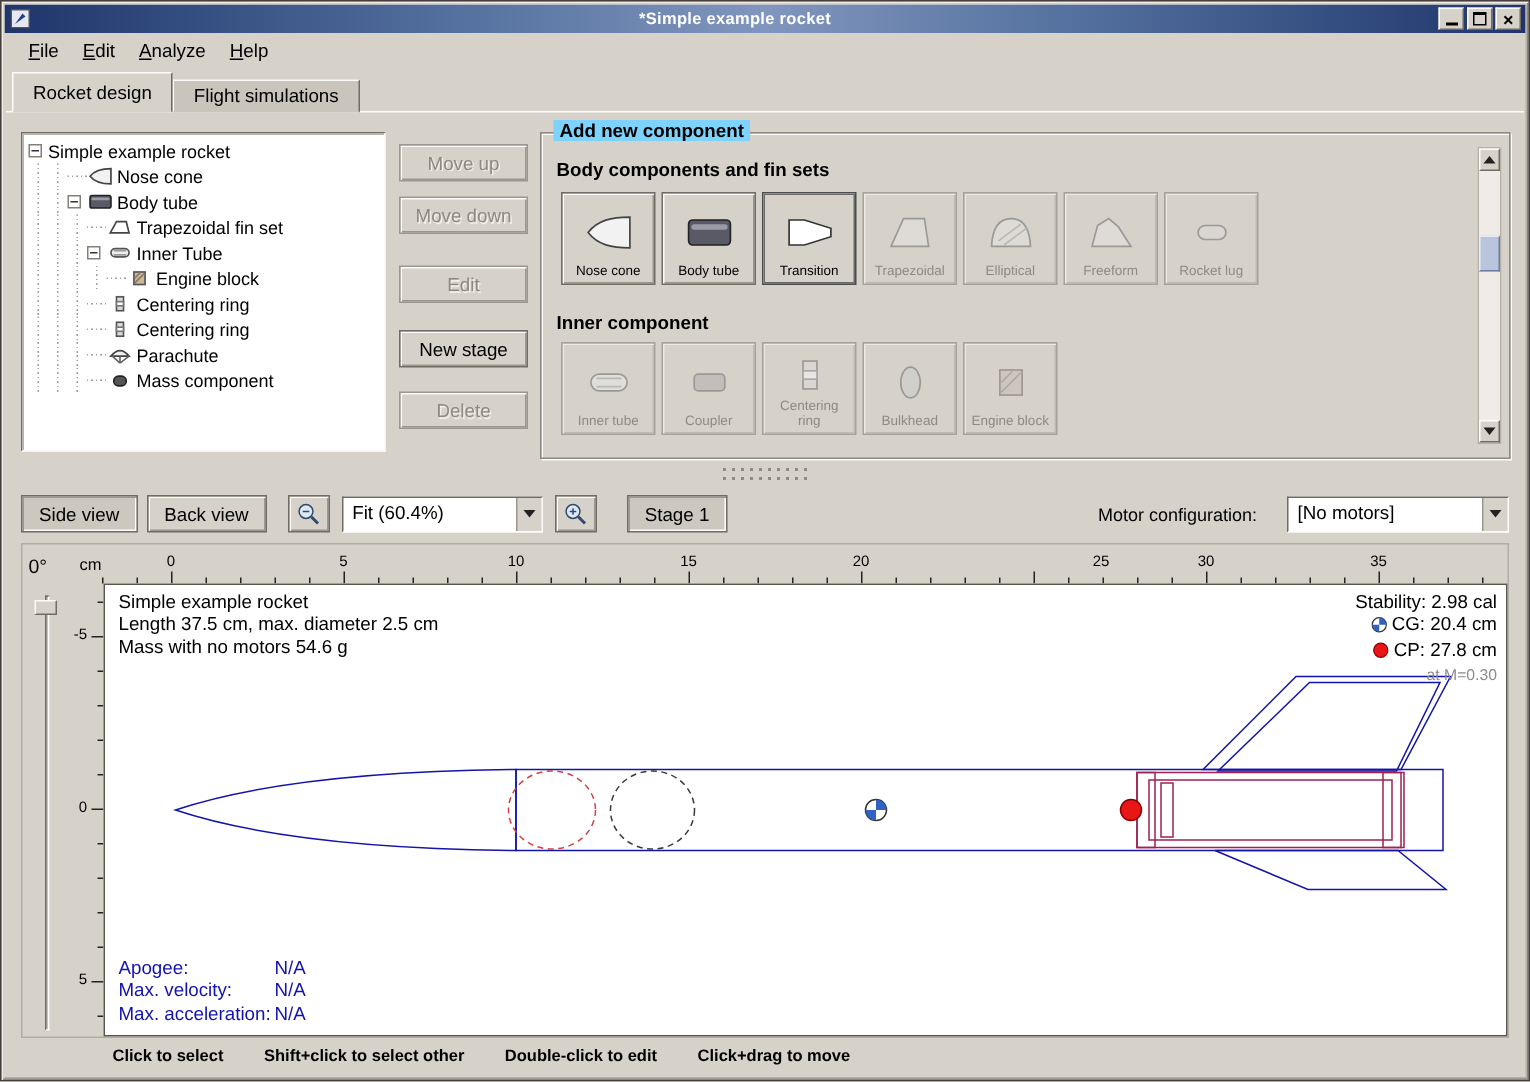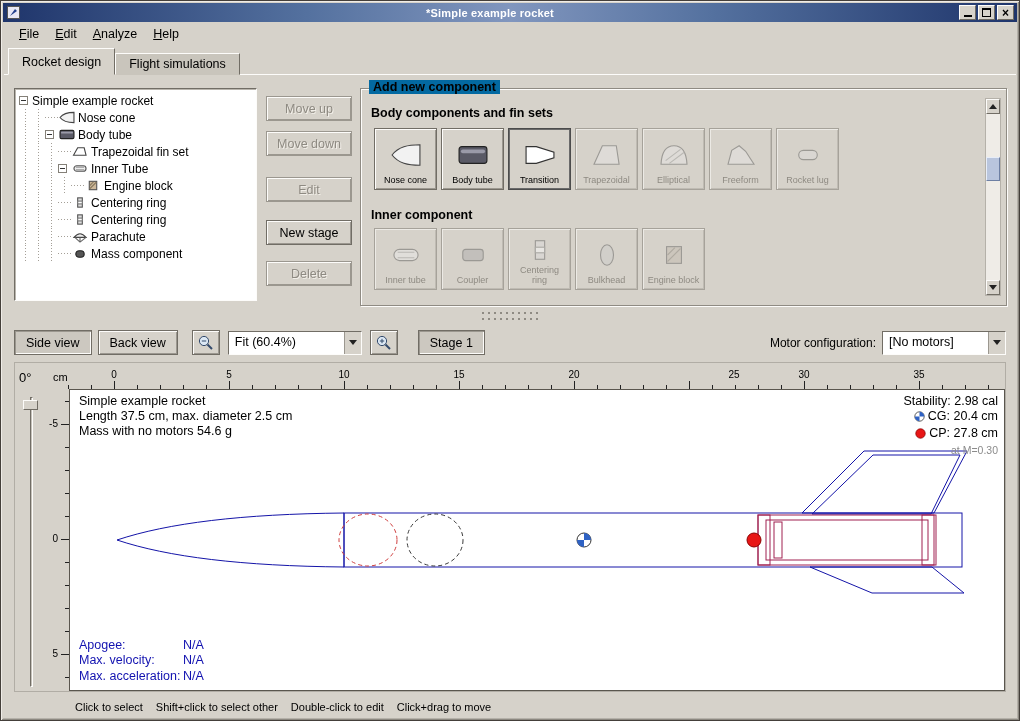--- a/index.html
+++ b/index.html
@@ -33,21 +33,21 @@
 .texp{width:9px;height:9px;border:1px solid #848078;background:#fff;margin-right:4px;position:relative;flex:0 0 auto}
 .texp i{position:absolute;left:1px;right:1px;top:3px;height:1px;background:#333}
 .ticon{width:18px;display:flex;justify-content:center;align-items:center;margin-right:2px;flex:0 0 auto}
 .tlabel{font-size:12px}
 
 .actions{position:absolute;left:264px;top:88px;width:92px;height:212px}
 .pbtn{position:absolute;left:2px;width:86px;height:25px;display:flex;align-items:center;justify-content:center;font-size:12.5px;background:#d6d2ca;border:1px solid #716d65;box-shadow:inset 1px 1px 0 #fdfcfa,inset -1px -1px 0 #9b978f;cursor:default}
 .pbtn.disabled{color:#8e8a82;text-shadow:1px 1px 0 #f2efe9;border-color:#9b978f}
 
 .addgroup{position:absolute;left:360px;top:88px;width:647px;height:218px;border:1px solid #8f8b83;box-shadow:inset 1px 1px 0 #fdfcfa,1px 1px 0 #fdfcfa}
-.grouplegend{position:absolute;top:-9px;left:8px;background:#0369a1;padding:0 4px;font-weight:bold;font-size:12.5px}
+.grouplegend{position:absolute;top:-9px;left:8px;background:#7dd3fc;padding:0 4px;font-weight:bold;font-size:12.5px}
 .sec-label{position:absolute;left:10px;font-weight:bold;font-size:12.5px}
 .comp-row{position:absolute;left:13px;display:flex;gap:4px}
 .cbtn{width:63px;height:62px;display:flex;flex-direction:column;align-items:center;padding:5px 1px 4px;background:#d6d2ca;border:1px solid #716d65;box-shadow:inset 1px 1px 0 #fdfcfa,inset -1px -1px 0 #9b978f}
 .cicon{flex:1;display:flex;align-items:center;justify-content:center}
 .clabel{font-size:9px;line-height:9.5px;text-align:center;max-width:52px}
 .cbtn.cdis{border-color:#a6a29a;box-shadow:inset 1px 1px 0 #eceae5,inset -1px -1px 0 #bfbbb3;color:#8e8a82}
 .cbtn.cdis .cicon{opacity:.45;filter:grayscale(60%)}
 .cbtn.cfocus{border-color:#4c4c4c;box-shadow:inset 0 0 0 1px #6a6a6a,inset 1px 1px 0 #fdfcfa}
 
 .vscroll{position:absolute;right:5px;top:9px;width:16px;height:198px;background:#efece7;border:1px solid #b5b1a9}
@@ -85,21 +85,21 @@
 .vlab{position:absolute;right:11px;font-size:10px}
 .canvas{position:absolute;left:54px;top:26px;width:936px;height:302px;background:#fff;border:1px solid #5a564e}
 .canvas svg.main{position:absolute;left:0;top:0}
 .info{position:absolute;left:9px;top:4px;font-size:12.5px;line-height:15px}
 .stab{position:absolute;right:6px;top:4px;text-align:right;font-size:12.5px;line-height:15px}
 .stab .mach{color:#8b8b8b;font-size:10.5px}
 .legend-ic{display:inline-block;vertical-align:-2px;margin-right:3px}
 .flight{position:absolute;left:9px;bottom:6px;color:#1212b0;font-size:12.5px;line-height:15.5px}
 .flab{display:inline-block;width:104px}
 
-.statusbar{position:absolute;left:14px;right:14px;top:695px;height:18px;display:flex;gap:13px;padding-left:61px;font-size:11px;font-weight:normal;align-items:flex-end}
+.statusbar{position:absolute;left:14px;right:14px;top:695px;height:18px;display:flex;gap:27px;padding-left:61px;font-size:11px;font-weight:bold;align-items:center}
 </style>
 </head>
 <body>
 
 <div class="frame"></div>
 
 <div class="titlebar">
   <span class="app-icon">
     <svg width="13" height="13" viewBox="0 0 13 13">
         <rect x="0.5" y="0.5" width="12" height="12" fill="#e8e8f4" stroke="#555"></rect>
@@ -454,21 +454,21 @@
     <svg width="17" height="17" viewBox="0 0 17 17">
         <circle cx="7" cy="7" r="4.6" fill="#dce8f4" stroke="#334a6b"></circle>
         <line x1="10.5" y1="10.5" x2="15" y2="15" stroke="#334a6b" stroke-width="2"></line>
         <line x1="4.8" y1="7" x2="9.2" y2="7" stroke="#334a6b"></line>
         <line x1="7" y1="4.8" x2="7" y2="9.2" stroke="#334a6b"></line>
       </svg>
   </div>
   <div class="tbtn pressed" style="margin-left:20px">Stage 1</div>
   <div style="flex:1"></div>
   <div>Motor configuration:</div>
-  <div class="combo" style="margin-left:6px;width:124px">
+  <div class="combo" style="margin-left:20px;width:148px">
     <span class="combo-text">[No motors]</span>
     <span class="combo-arrow">
         <i></i>
       </span>
   </div>
 </div>
 
 <div class="rocketpanel">
   <div class="rot-label">0°</div>
   <div class="slider">

